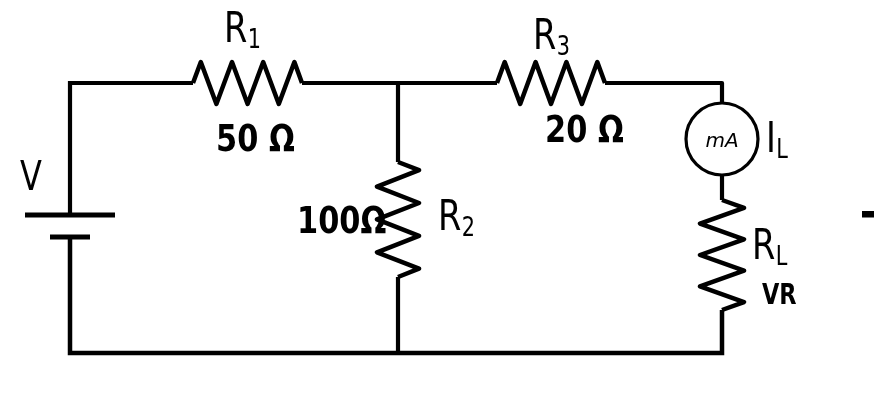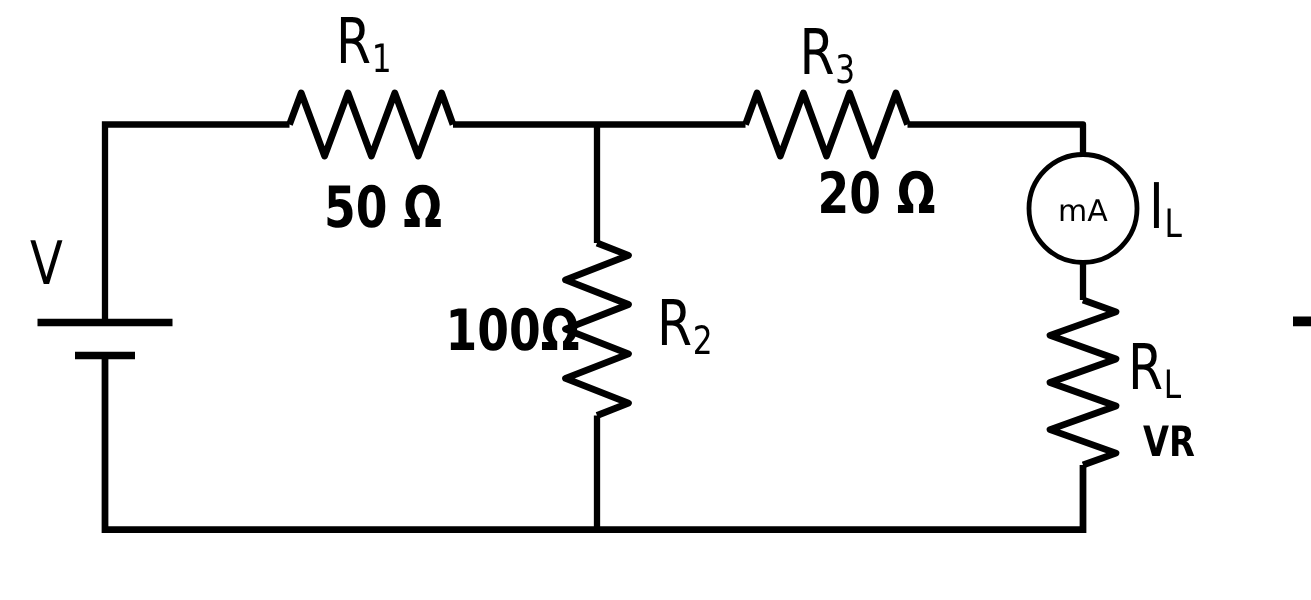--- a/index.html
+++ b/index.html
@@ -26,21 +26,21 @@
   .sub  { font-size: 0.62em; position: relative; top: 0.24em; margin-left: 0.02em; }
 
   .v-pos     { left: 20px;  top: 156px; font-size: 40px; }
   .r1-pos    { left: 224px; top: 7px;   }
   .r1val-pos { left: 216px; top: 119px; }
   .r3-pos    { left: 533px; top: 14px;  }
   .r3val-pos { left: 545px; top: 110px; }
   .r2val-pos { left: 297px; top: 201px; }
   .r2-pos    { left: 438px; top: 195px; }
   .ma-pos    { left: 700px; top: 130px; width: 44px; text-align: center;
-               font-size: 20px; transform: none; }
+               font-size: 20px; transform: none; font-style: italic; }
   .il-pos    { left: 766px; top: 117px; }
   .rl-pos    { left: 752px; top: 224px; }
   .vr-pos    { left: 762px; top: 281px; font-size: 28px; font-weight: 700; }
 </style>
 </head>
 <body>
 
 <div class="canvas">
 
   <svg class="schematic-svg" width="874" height="400" viewBox="0 0 874 400">

